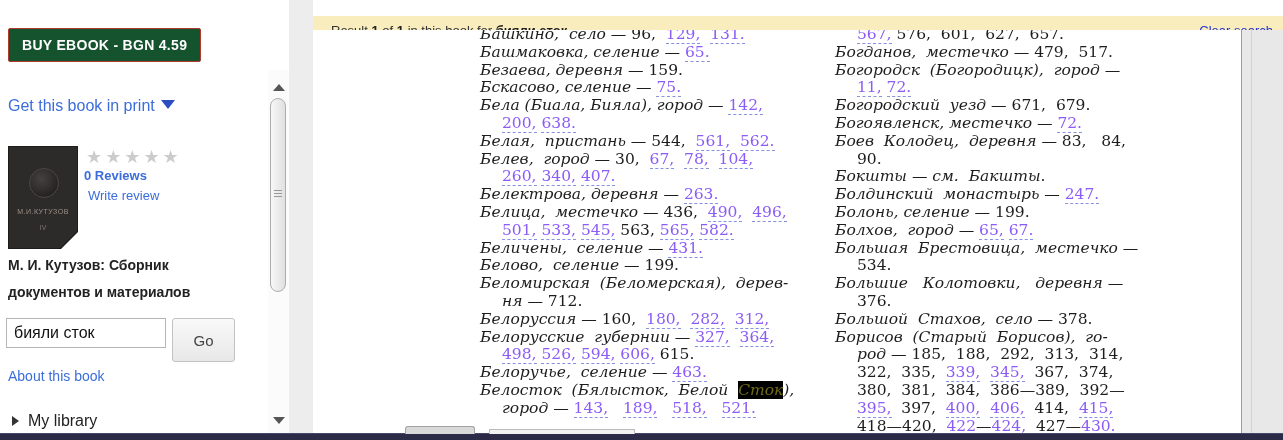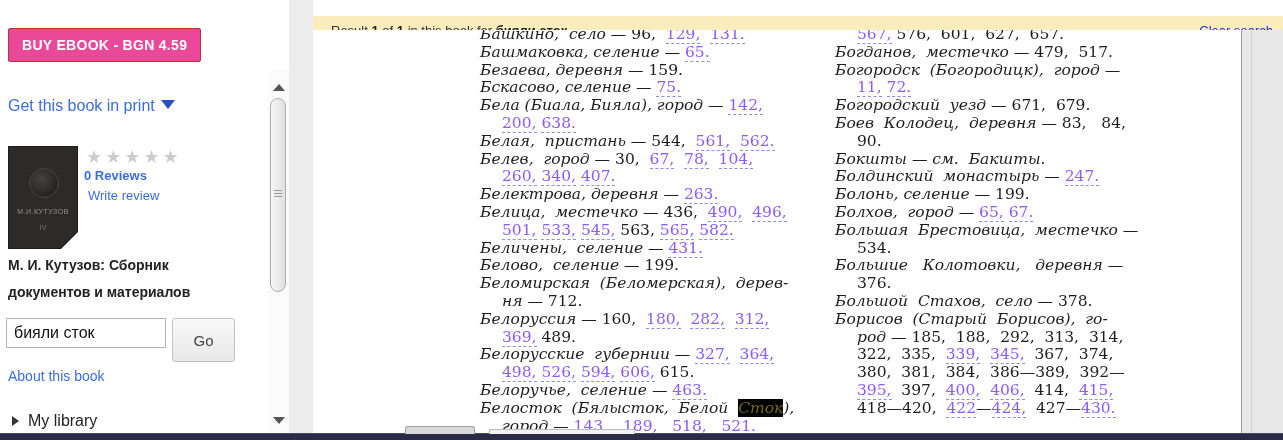--- a/index.html
+++ b/index.html
@@ -4,21 +4,21 @@
 <style>
   html,body{margin:0;padding:0;}
   body{
     width:1283px;height:440px;position:relative;overflow:hidden;
     background:#ffffff;font-family:"Liberation Sans",sans-serif;
   }
   
   .sidebar{position:absolute;left:0;top:0;width:268px;height:433px;background:#fff;}
   .buy-btn{
     position:absolute;left:8px;top:28px;
-    background:#ec4899;border:1px solid #b03a2b;border-radius:2px;
+    background:#14532d;border:1px solid #b03a2b;border-radius:2px;
     color:#fff;font-weight:bold;font-size:14px;letter-spacing:.3px;
     padding:8px 13px;cursor:pointer;white-space:pre;
   }
   .get-print{position:absolute;left:8px;top:97px;font-size:16px;color:#3b6ddb;cursor:pointer;}
   .get-print .tri{display:inline-block;width:0;height:0;margin-left:6px;vertical-align:2px;
     border-left:7px solid transparent;border-right:7px solid transparent;border-top:9px solid #2b4fc0;}
   .cover{position:absolute;left:8px;top:146px;width:70px;height:103px;background:#2d2b29;
     box-shadow:0 0 0 1px #1f1d1c inset;}
   .cover .emblem{position:absolute;left:21px;top:22px;width:28px;height:28px;border-radius:50%;
     background:radial-gradient(circle at 40% 35%,#454140,#262423 70%);border:1px solid #4a4644;}
@@ -145,33 +145,33 @@
       <div class="line"><span class="it">Белев,  город — </span><span>30,  </span><span class="plink">67,</span><span>  </span><span class="plink">78,</span><span>  </span><span class="plink">104,</span></div>
       <div class="line ind"><span class="plink">260,</span><span> </span><span class="plink">340,</span><span> </span><span class="plink">407.</span></div>
       <div class="line"><span class="it">Белектрова, деревня — </span><span class="plink">263.</span></div>
       <div class="line"><span class="it">Белица,  местечко — </span><span>436,  </span><span class="plink">490,</span><span>  </span><span class="plink">496,</span></div>
       <div class="line ind"><span class="plink">501,</span><span> </span><span class="plink">533,</span><span> </span><span class="plink">545,</span><span> 563, </span><span class="plink">565,</span><span> </span><span class="plink">582.</span></div>
       <div class="line"><span class="it">Беличены,  селение — </span><span class="plink">431.</span></div>
       <div class="line"><span class="it">Белово,  селение — </span><span>199.</span></div>
       <div class="line"><span class="it">Беломирская  (Беломерская),  дерев-</span></div>
       <div class="line ind"><span class="it">ня — </span><span>712.</span></div>
       <div class="line"><span class="it">Белоруссия — </span><span>160,  </span><span class="plink">180,</span><span>  </span><span class="plink">282,</span><span>  </span><span class="plink">312,</span></div>
-      <div class="line ind"><span class="plink">369,</span><span> 489.</span></div>
       <div class="line"><span class="it">Белорусские  губернии — </span><span class="plink">327,</span><span>  </span><span class="plink">364,</span></div>
       <div class="line ind"><span class="plink">498,</span><span> </span><span class="plink">526,</span><span> </span><span class="plink">594,</span><span> </span><span class="plink">606,</span><span> 615.</span></div>
       <div class="line"><span class="it">Белоручье,  селение — </span><span class="plink">463.</span></div>
       <div class="line"><span class="it">Белосток  (Бялысток,  Белой  </span><span class="hl">Сток</span><span class="it">),</span></div>
       <div class="line ind"><span class="it">город — </span><span class="plink">143,</span><span>   </span><span class="plink">189,</span><span>   </span><span class="plink">518,</span><span>   </span><span class="plink">521.</span></div>
     </div>
   <div class="col col-right" id="col-right">
       <div class="line ind"><span class="plink">567,</span><span> 576,  601,  627,  657.</span></div>
       <div class="line"><span class="it">Богданов,  местечко — </span><span>479,  517.</span></div>
       <div class="line"><span class="it">Богородск  (Богородицк),  город —</span></div>
       <div class="line ind"><span class="plink">11,</span><span> </span><span class="plink">72.</span></div>
       <div class="line"><span class="it">Богородский  уезд — </span><span>671,  679.</span></div>
+      <div class="line"><span class="it">Богоявленск, местечко — </span><span class="plink">72.</span></div>
       <div class="line"><span class="it">Боев  Колодец,  деревня — </span><span>83,   84,</span></div>
       <div class="line ind"><span>90.</span></div>
       <div class="line"><span class="it">Бокшты — см.  Бакшты.</span></div>
       <div class="line"><span class="it">Болдинский  монастырь — </span><span class="plink">247.</span></div>
       <div class="line"><span class="it">Болонь, селение — </span><span>199.</span></div>
       <div class="line"><span class="it">Болхов,  город — </span><span class="plink">65,</span><span> </span><span class="plink">67.</span></div>
       <div class="line"><span class="it">Большая  Брестовица,  местечко —</span></div>
       <div class="line ind"><span>534.</span></div>
       <div class="line"><span class="it">Большие   Колотовки,   деревня —</span></div>
       <div class="line ind"><span>376.</span></div>

